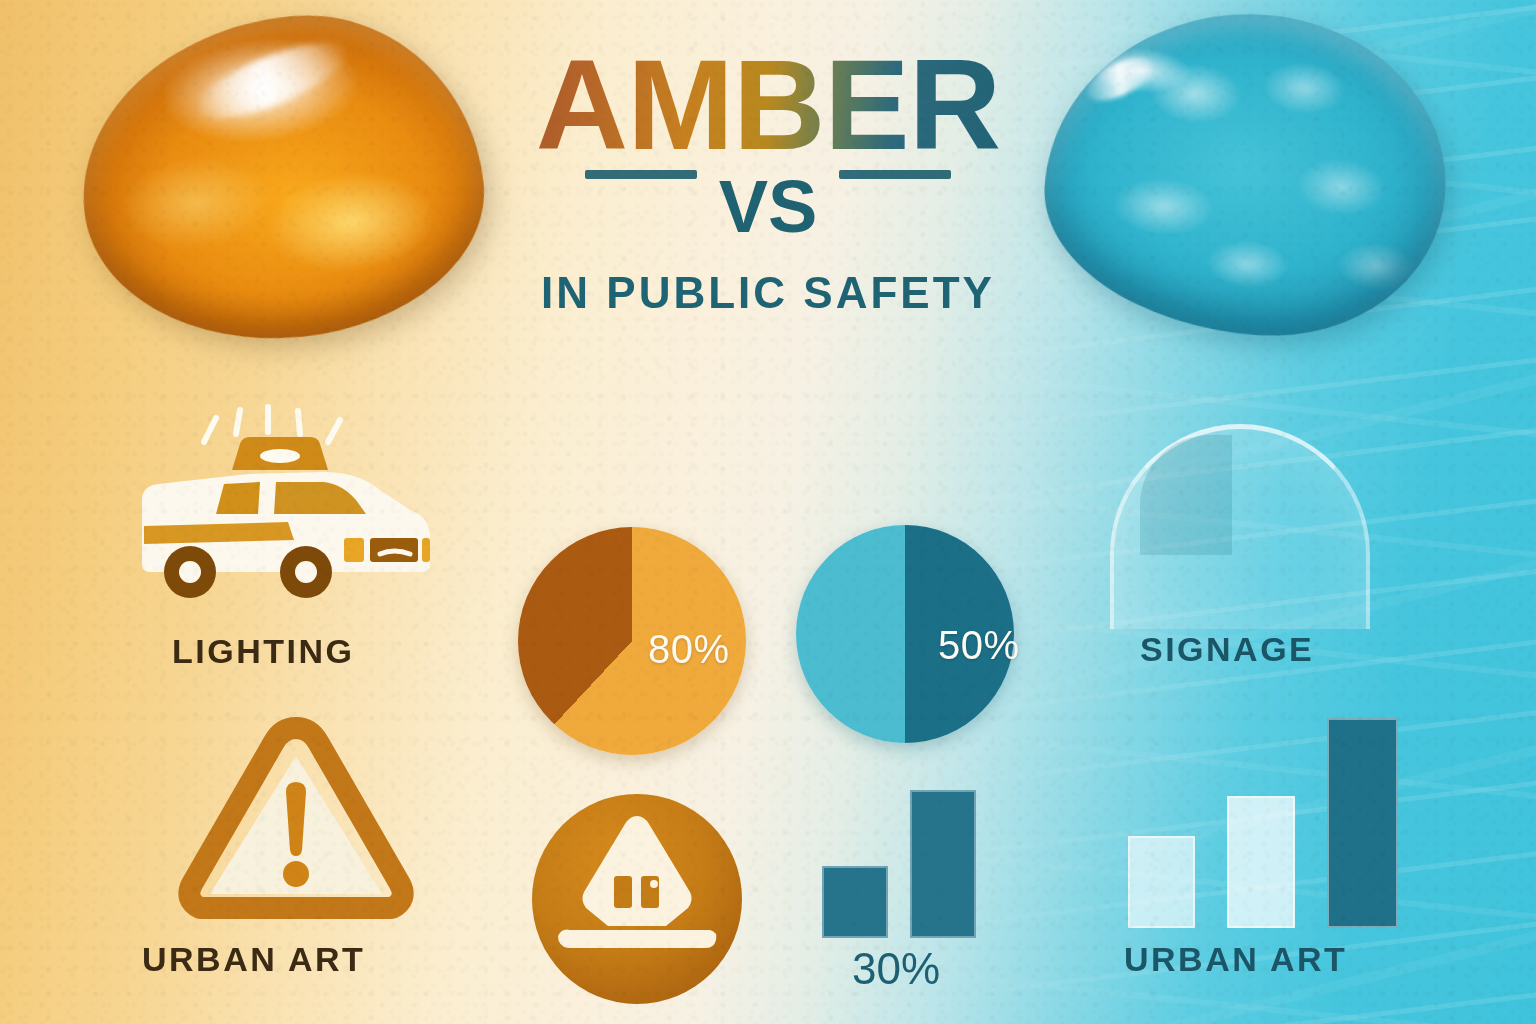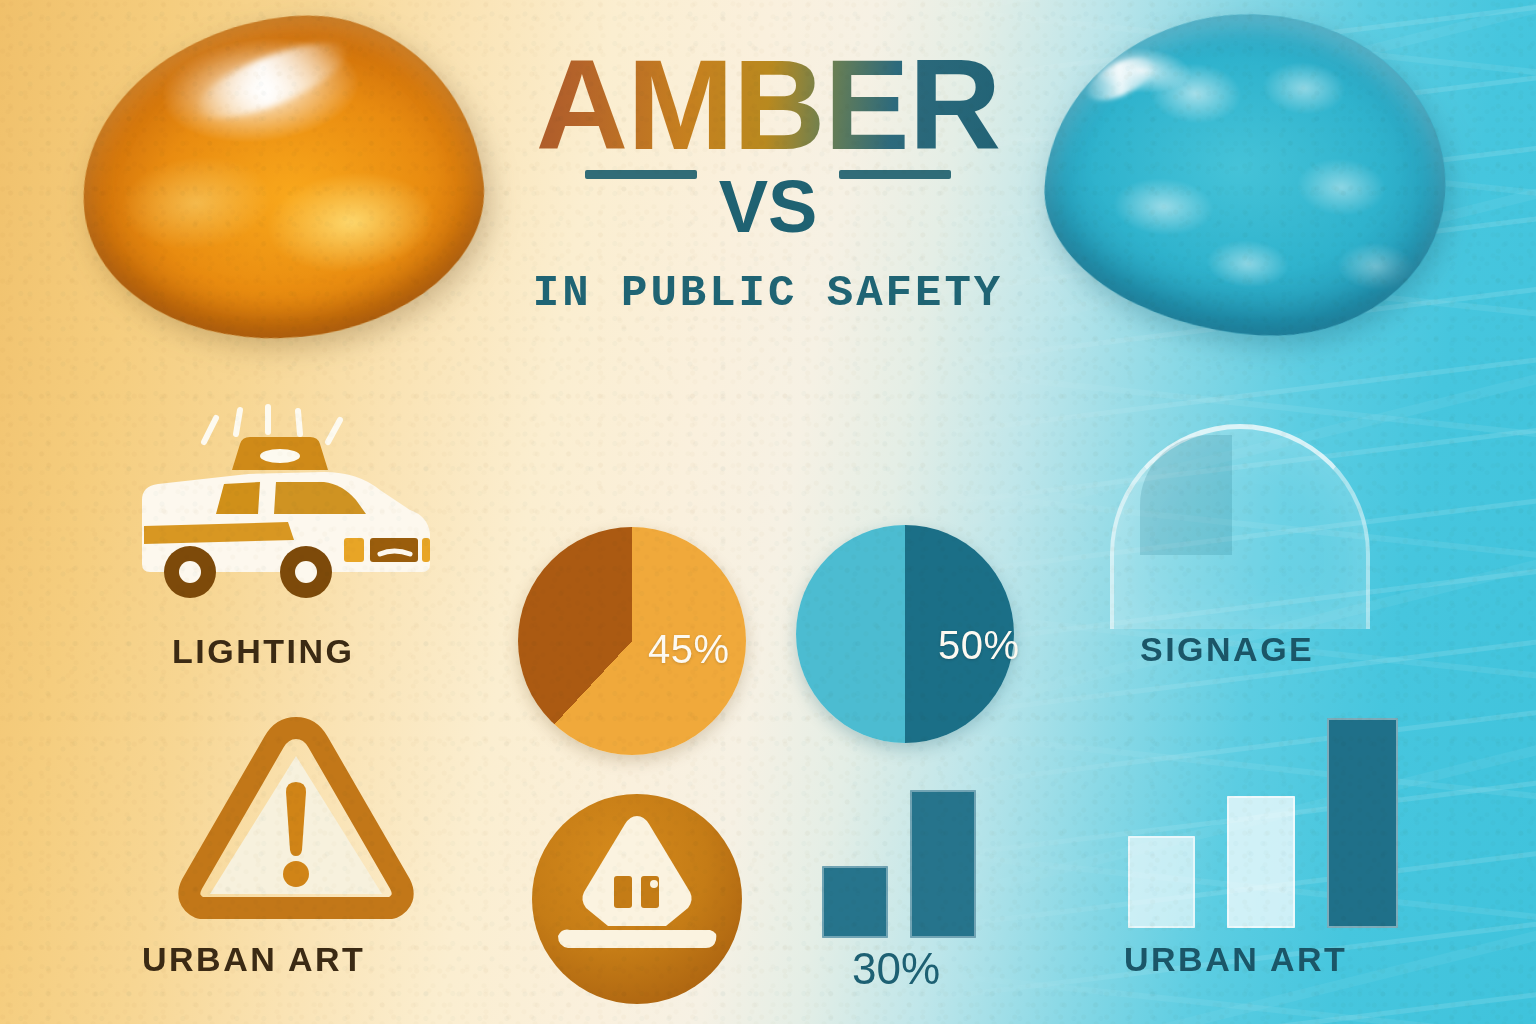--- a/index.html
+++ b/index.html
@@ -172,21 +172,20 @@
     background-clip: text;
     -webkit-text-fill-color: transparent;
     color: transparent;
   }
   .subtitle {
     margin: 24px 0 0;
     font-size: 44px;
     font-weight: 600;
     letter-spacing: 3px;
     color: #1f6474;
-    font-family: Liberation Mono, monospace;
   }
 
   
   .label {
     position: absolute;
     font-size: 34px;
     font-weight: 700;
     letter-spacing: 2.5px;
     white-space: nowrap;
   }
@@ -389,21 +388,21 @@
       <circle cx="109" cy="109" r="105" fill="url(#bg1)"></circle>
       <path d="M109 26 Q116 26 121 34 L162 102 Q166 110 160 118 L138 136 L80 136 L58 118 Q52 110 56 102 L97 34 Q102 26 109 26 Z" fill="#fbf3e0"></path>
       <rect x="86" y="86" width="18" height="32" rx="3" fill="#c47c16"></rect>
       <rect x="113" y="86" width="18" height="32" rx="3" fill="#c47c16"></rect>
       <circle cx="126" cy="94" r="4" fill="#fbf3e0"></circle>
       <path d="M30 146 Q34 138 42 140 L182 140 Q190 142 188 150 Q186 158 178 158 L40 158 Q30 156 30 146 Z" fill="#fbf3e0"></path>
     </svg>
   </div>
 
   <div class="pie pie-amber"></div>
-  <div class="pie-label pie-label-amber">45%</div>
+  <div class="pie-label pie-label-amber">80%</div>
 
   <div class="pie pie-blue"></div>
   <div class="pie-label pie-label-blue">50%</div>
 
   <div class="bars-center">
     <div class="bar-c" style="width:66px;height:72px;"></div>
     <div class="bar-c" style="width:66px;height:148px;"></div>
   </div>
   <div class="bars-label">30%</div>
 

